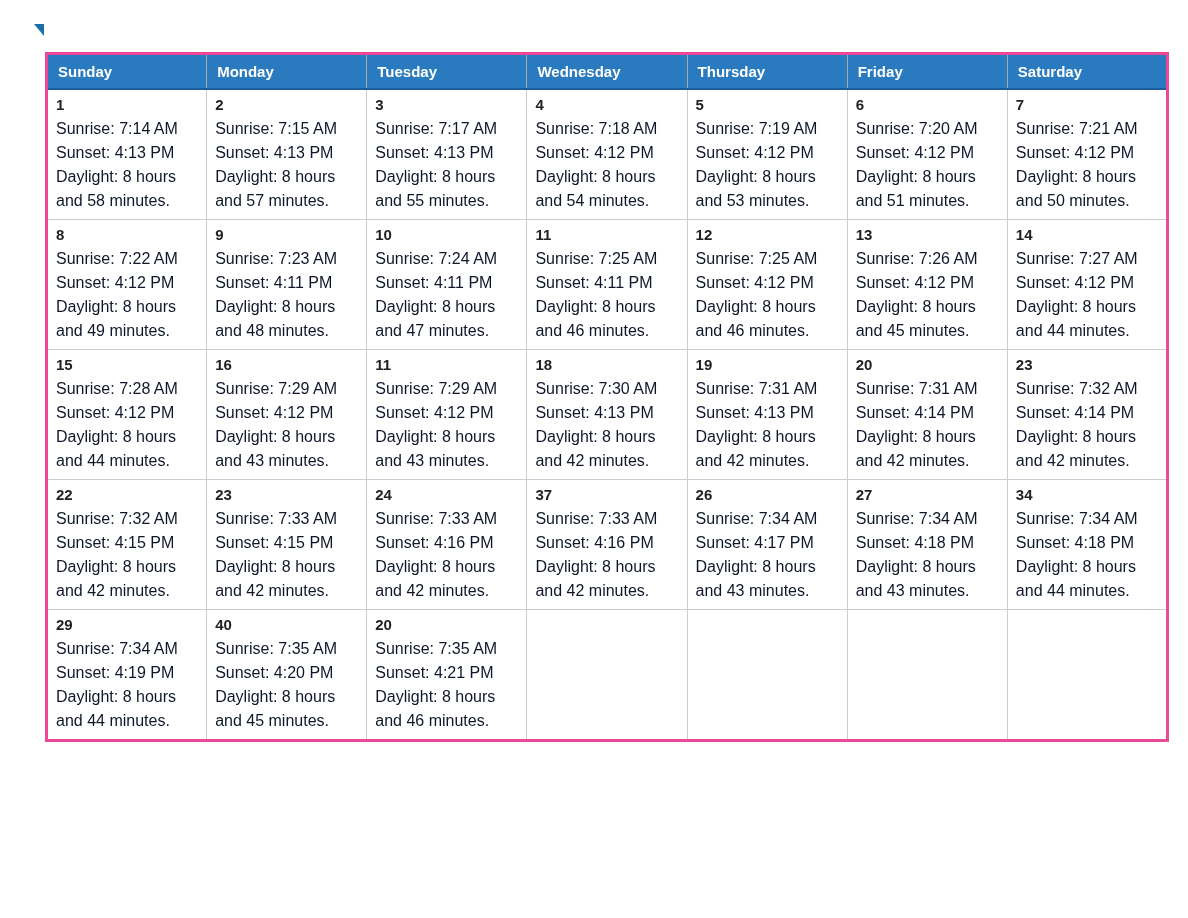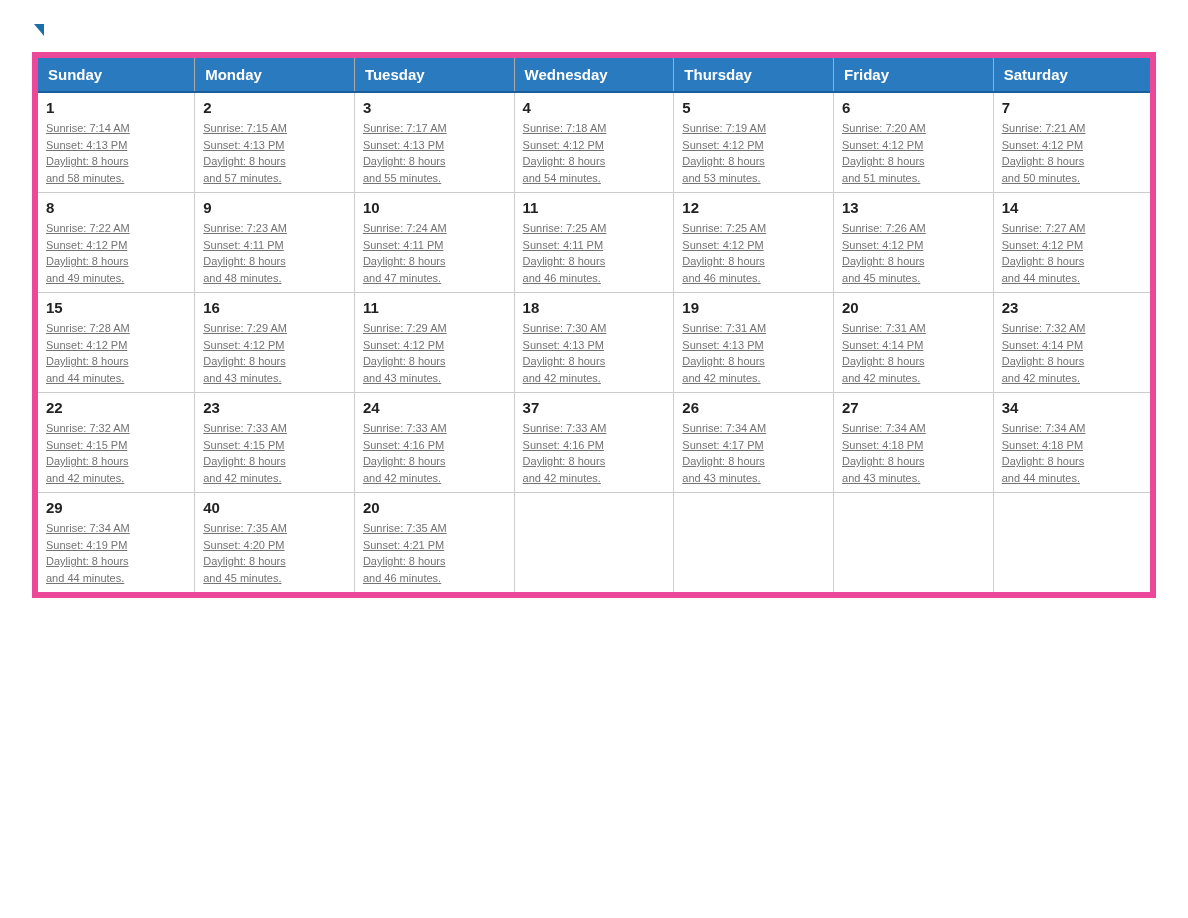--- a/index.html
+++ b/index.html
@@ -56,21 +56,22 @@
       line-height: 1.1;
     }
     .title-block h2 {
       font-size: 22px;
       font-weight: normal;
       color: #555;
     }
     .calendar {
       width: 100%;
       border-collapse: collapse;
-      border: 6px solid #ec4899;
+      border: 3px solid #ec4899;
+      margin-left: 13px;
     }
     .calendar th {
       background-color: #2a7abf;
       color: #fff;
       font-size: 15px;
       font-weight: bold;
       padding: 8px 10px;
       text-align: left;
       border: 1px solid #aaa;
     }
@@ -81,24 +82,23 @@
       width: 14.28%;
       min-height: 100px;
     }
     .day-number {
       font-size: 15px;
       font-weight: bold;
       color: #222;
       margin-bottom: 4px;
     }
     .day-info {
-      font-size: 11px;
-      color: #737373;
+      font-size: 16px;
+      color: #0f172a;
       line-height: 1.5;
-      text-decoration: underline;
     }
     .empty-cell {
       background: #fff;
     }
     .calendar tr td {
       background: #fff;
     }
     .calendar thead tr th {
       border-bottom: 2px solid #1a5e9e;
     }

